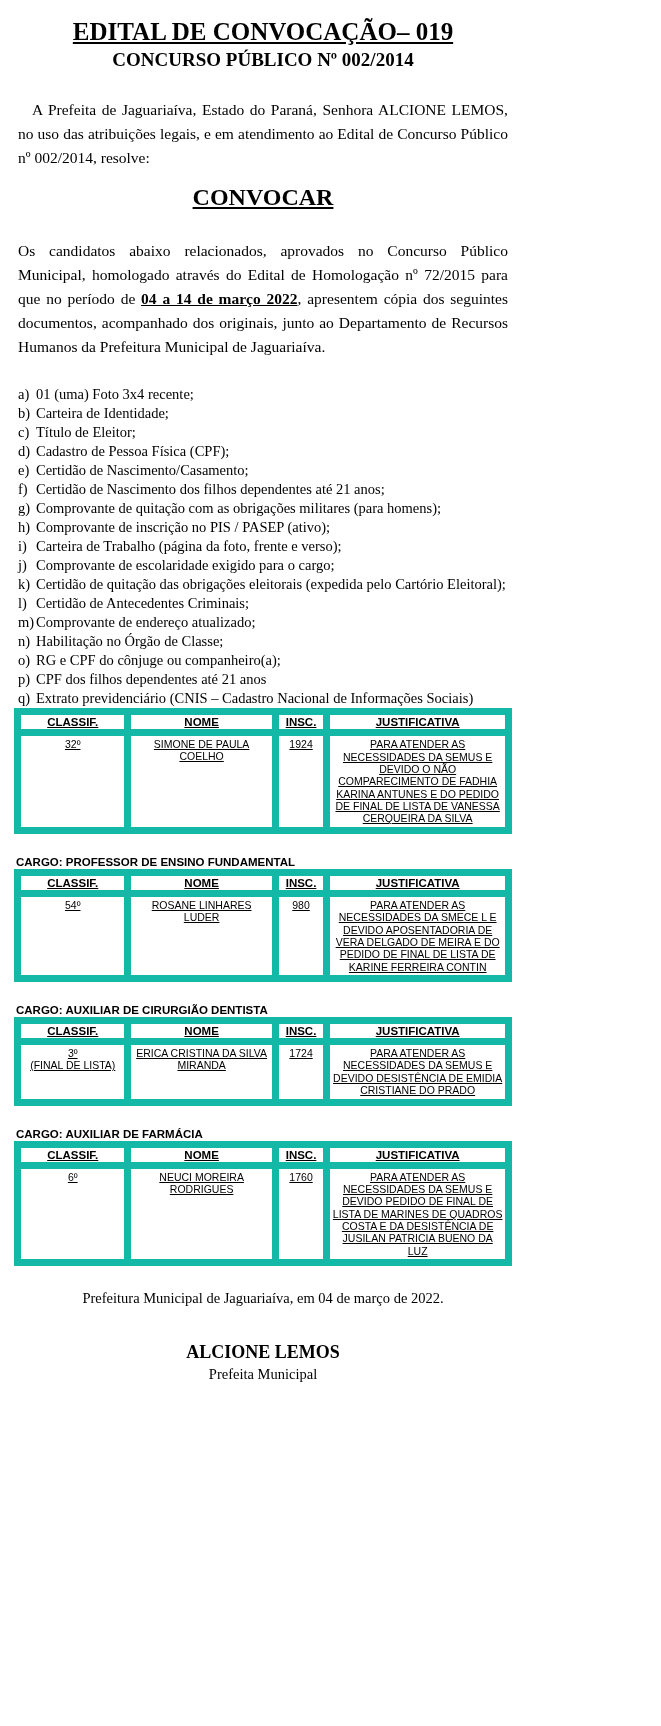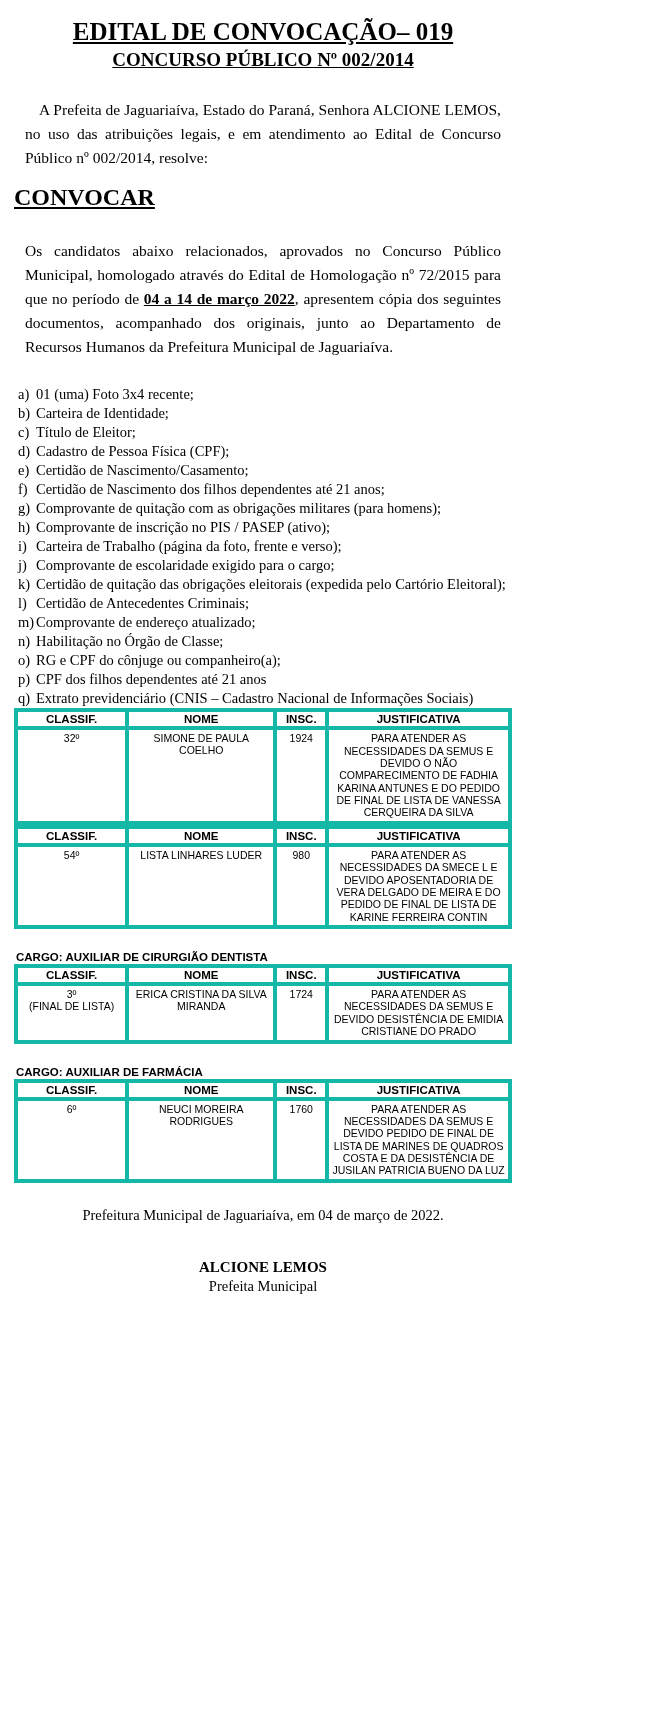--- a/index.html
+++ b/index.html
@@ -25,35 +25,35 @@
     font-size: 25px;
     text-decoration: underline;
     letter-spacing: 0px;
     margin: 6px 0 0 0;
     line-height: 1.1;
   }
   .title-2 {
     text-align: center;
     font-weight: bold;
     font-size: 19px;
-    text-decoration: underline;
     margin: 3px 0 0 0;
     line-height: 1.15;
   }
   .para {
     font-size: 15.5px;
     text-align: justify;
     line-height: 1.55;
-    margin: 11px;
+    margin: 4px;
   }
   .para-intro {
     margin-top: 28px;
     text-indent: 14px;
   }
   .convocar {
+    text-align: center;
     font-weight: bold;
     font-size: 24px;
     text-decoration: underline;
     margin: 14px 0 28px 0;
   }
   .bold-u {
     font-weight: bold;
     text-decoration: underline;
   }
   .doc-list {
@@ -82,24 +82,25 @@
     font-size: 11.5px;
     margin: 22px 0 1px 2px;
   }
   table.tbl {
     border-collapse: collapse;
     width: 100%;
     table-layout: fixed;
     font-family: "Liberation Sans", sans-serif;
   }
   table.tbl td, table.tbl th {
-    border: 4px solid #14b8a6;
+    border: 7px solid #14b8a6;
     font-size: 10.5px;
     padding: 2px 2px;
     vertical-align: top;
+    text-decoration: underline;
   }
   table.tbl th {
     text-align: center;
     font-weight: bold;
     font-size: 11.5px;
     padding: 1px 2px;
   }
   td.c-classif, td.c-inscr {
     text-align: center;
     padding-top: 10px;
@@ -123,21 +124,21 @@
     font-size: 14.5px;
     margin-top: 24px;
   }
   .sign-block {
     text-align: center;
     margin-top: 34px;
     line-height: 1.3;
   }
   .sign-name {
     font-weight: bold;
-    font-size: 15px;
+    font-size: 18px;
   }
   .sign-role {
     font-size: 14.5px;
   }
   .sign-block-2 {
     margin-top: 30px;
   }
 </style>
 </head>
 <body>
@@ -242,39 +243,40 @@
     <tbody>
       <tr>
         <td class="c-classif">32º</td>
         <td class="c-nome">SIMONE DE PAULA COELHO</td>
         <td class="c-inscr">1924</td>
         <td class="c-just">PARA ATENDER AS NECESSIDADES DA SEMUS E DEVIDO O NÃO COMPARECIMENTO DE FADHIA KARINA ANTUNES E DO PEDIDO DE FINAL DE LISTA DE VANESSA CERQUEIRA DA SILVA</td>
       </tr>
     </tbody>
   </table>
 
+  <div class="cargo-head">CARGO: PROFESSOR DE ENSINO FUNDAMENTAL</div>
   <table class="tbl">
     <colgroup>
         <col class="w-classif">
         <col class="w-nome">
         <col class="w-inscr">
         <col class="w-just">
       </colgroup>
     <thead>
       <tr>
         <th>CLASSIF.</th>
         <th>NOME</th>
         <th>INSC.</th>
         <th>JUSTIFICATIVA</th>
       </tr>
     </thead>
     <tbody>
       <tr>
         <td class="c-classif">54º</td>
-        <td class="c-nome">LISTA LINHARES LUDER</td>
+        <td class="c-nome">ROSANE LINHARES LUDER</td>
         <td class="c-inscr">980</td>
         <td class="c-just">PARA ATENDER AS NECESSIDADES DA SMECE L E DEVIDO APOSENTADORIA DE VERA DELGADO DE MEIRA E DO PEDIDO DE FINAL DE LISTA DE KARINE FERREIRA CONTIN</td>
       </tr>
     </tbody>
   </table>
 
   <div class="cargo-head">CARGO: AUXILIAR DE CIRURGIÃO DENTISTA</div>
   <table class="tbl">
     <colgroup>
         <col class="w-classif">

